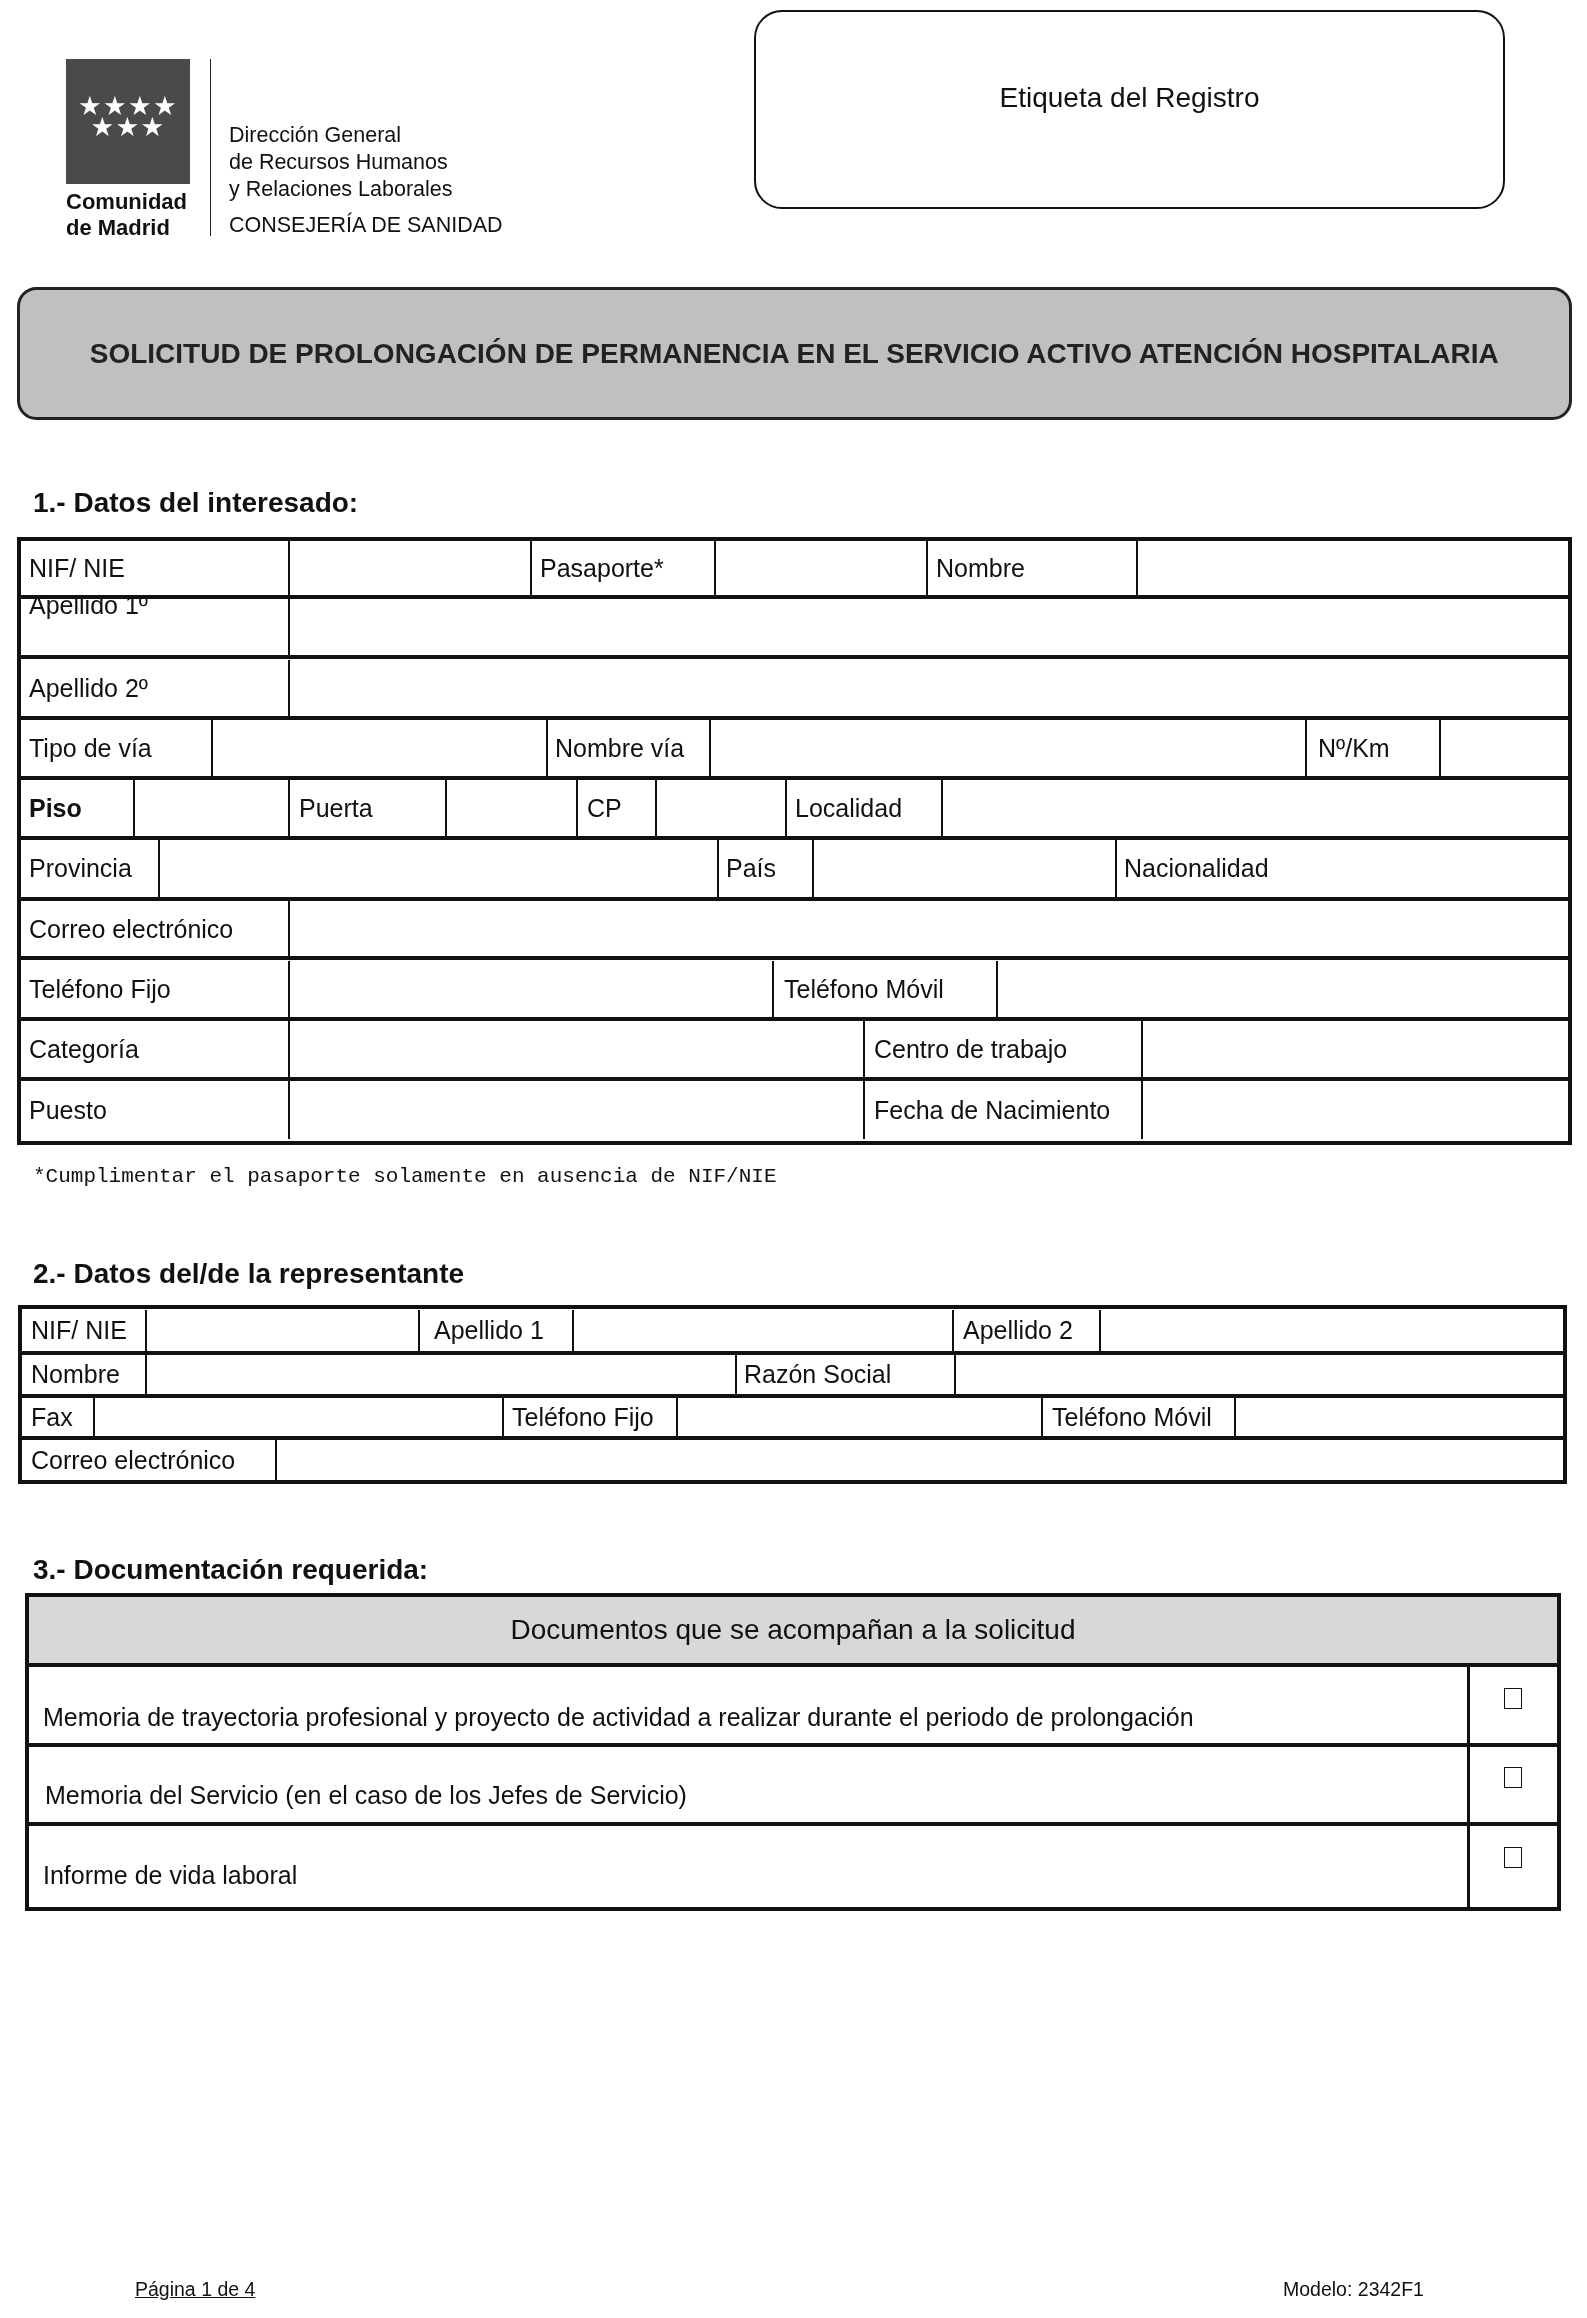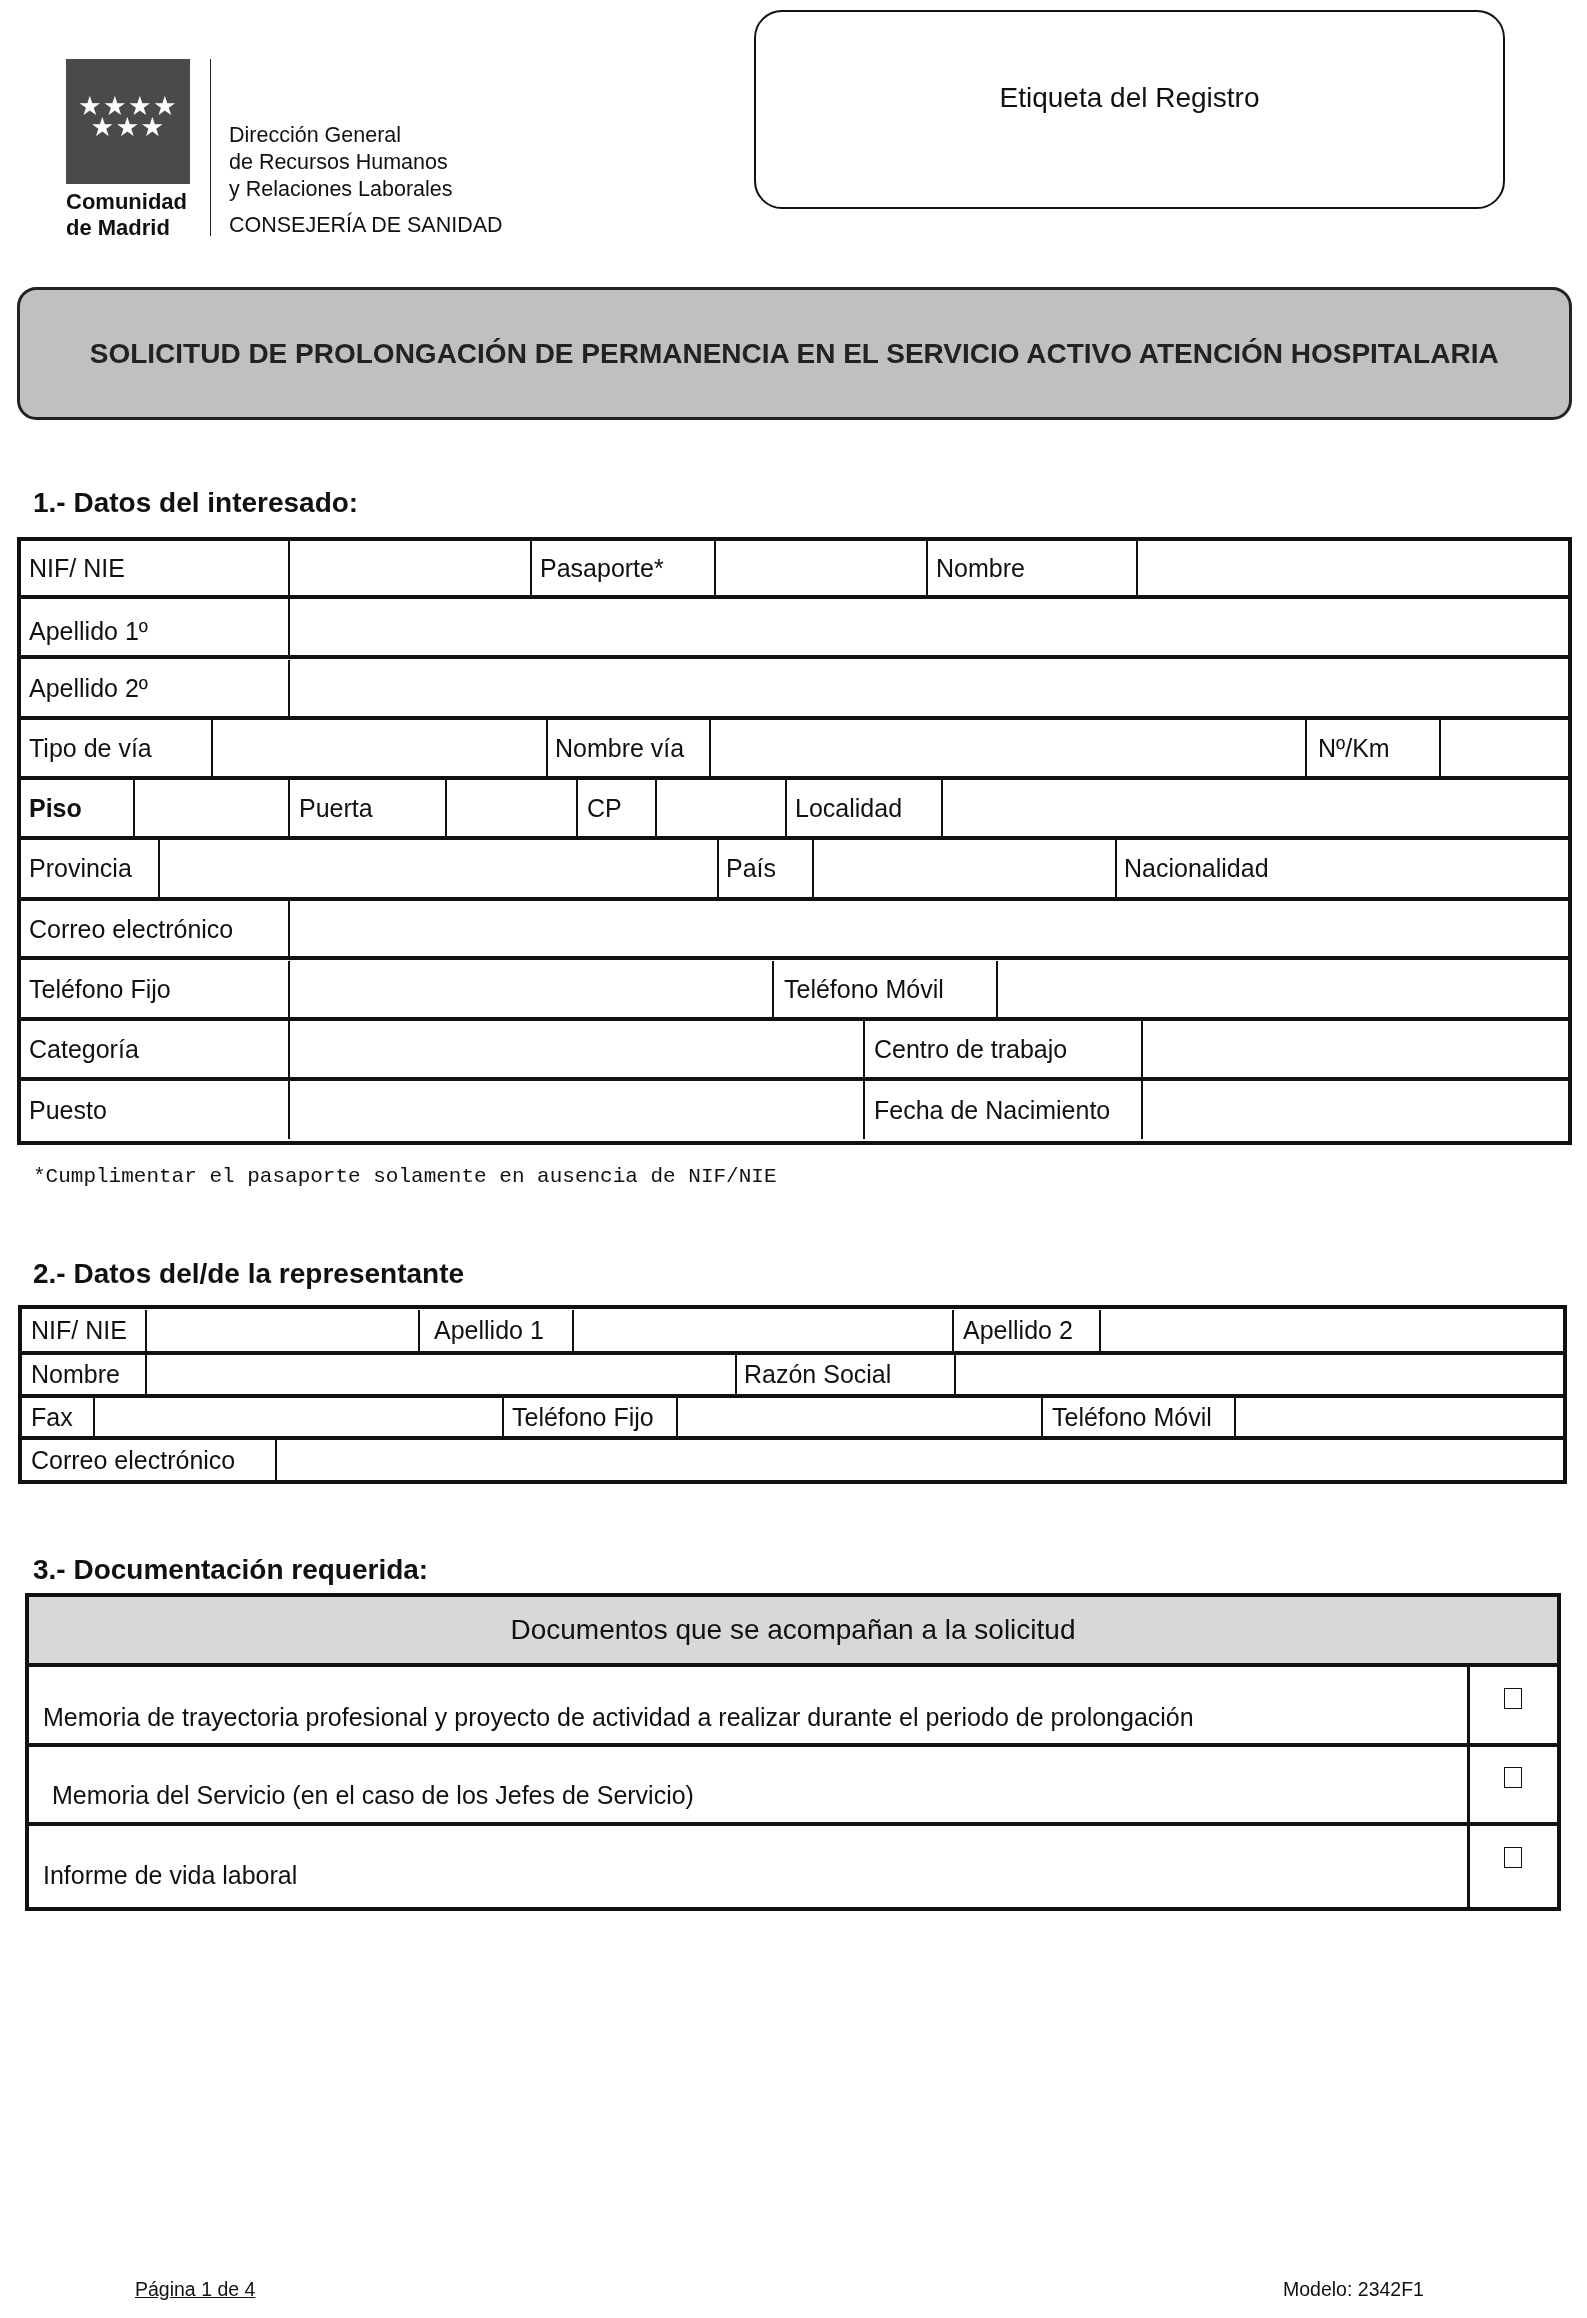--- a/index.html
+++ b/index.html
@@ -91,21 +91,21 @@
 <div class="abs vline" style="left:926px; top:541px; height:54px;"></div>
 <div class="abs vline" style="left:1136px; top:541px; height:54px;"></div>
 <div class="abs cell-label" style="left:29px; top:541px; height:54px;">NIF/ NIE</div>
 <input class="abs cell-input" style="left: 292px; top: 544px; width: 235px; height: 50px;" value="">
 <div class="abs cell-label" style="left:540px; top:541px; height:54px;">Pasaporte*</div>
 <input class="abs cell-input" style="left: 718px; top: 544px; width: 206px; height: 50px;" value="">
 <div class="abs cell-label" style="left:936px; top:541px; height:54px;">Nombre</div>
 <input class="abs cell-input" style="left: 1140px; top: 544px; width: 424px; height: 50px;" value="">
 
 <div class="abs vline" style="left:288px; top:599px; height:57px;"></div>
-<div class="abs cell-label" style="left:29px; top:599px; height:64px;">Apellido 1º</div>
+<div class="abs cell-label" style="left:29px; top:573px; height:64px;">Apellido 1º</div>
 <input class="abs cell-input" style="left: 292px; top: 601px; width: 1272px; height: 52px;" value="">
 
 <div class="abs vline" style="left:288px; top:660px; height:57px;"></div>
 <div class="abs cell-label" style="left:29px; top:660px; height:56px;">Apellido 2º</div>
 <input class="abs cell-input" style="left: 292px; top: 662px; width: 1272px; height: 52px;" value="">
 
 <div class="abs vline" style="left:211px; top:720px; height:57px;"></div>
 <div class="abs vline" style="left:546px; top:720px; height:57px;"></div>
 <div class="abs vline" style="left:709px; top:720px; height:57px;"></div>
 <div class="abs vline" style="left:1305px; top:720px; height:57px;"></div>
@@ -222,21 +222,21 @@
 <div class="abs tbl" style="left:25px; top:1593px; width:1536px; height:318px; border-width:4.2px;"></div>
 <div class="abs doc-header" style="left:29px; top:1597px; width:1528px; height:66px;">Documentos que se acompañan a la solicitud</div>
 <div class="abs hline" style="left:25px; top:1663px; width:1536px; height:3.5px;"></div>
 <div class="abs hline" style="left:25px; top:1743px; width:1536px; height:3.5px;"></div>
 <div class="abs hline" style="left:25px; top:1822px; width:1536px; height:3.5px;"></div>
 <div class="abs vline" style="left:1467px; top:1667px; height:240px; width:2.8px;"></div>
 
 <div class="abs doc-item" style="left:43px; top:1689px; height:56px;">Memoria de trayectoria profesional y proyecto de actividad a realizar durante el periodo de prolongación</div>
 <div class="abs checkbox" style="left:1504px; top:1688px;"></div>
 
-<div class="abs doc-item" style="left:52px; top:1767px; height:56px;">Memoria del Servicio (en el caso de los Jefes de Servicio)</div>
+<div class="abs doc-item" style="left:45px; top:1767px; height:56px;">Memoria del Servicio (en el caso de los Jefes de Servicio)</div>
 <div class="abs checkbox" style="left:1504px; top:1767px;"></div>
 
 <div class="abs doc-item" style="left:43px; top:1847px; height:56px;">Informe de vida laboral</div>
 <div class="abs checkbox" style="left:1504px; top:1847px;"></div>
 
 <div class="abs footer" style="left:135px; top:2278px;text-decoration:underline;">Página 1 de 4</div>
 <div class="abs footer" style="left:1283px; top:2278px;">Modelo: 2342F1</div>
 
 
 </body></html>

